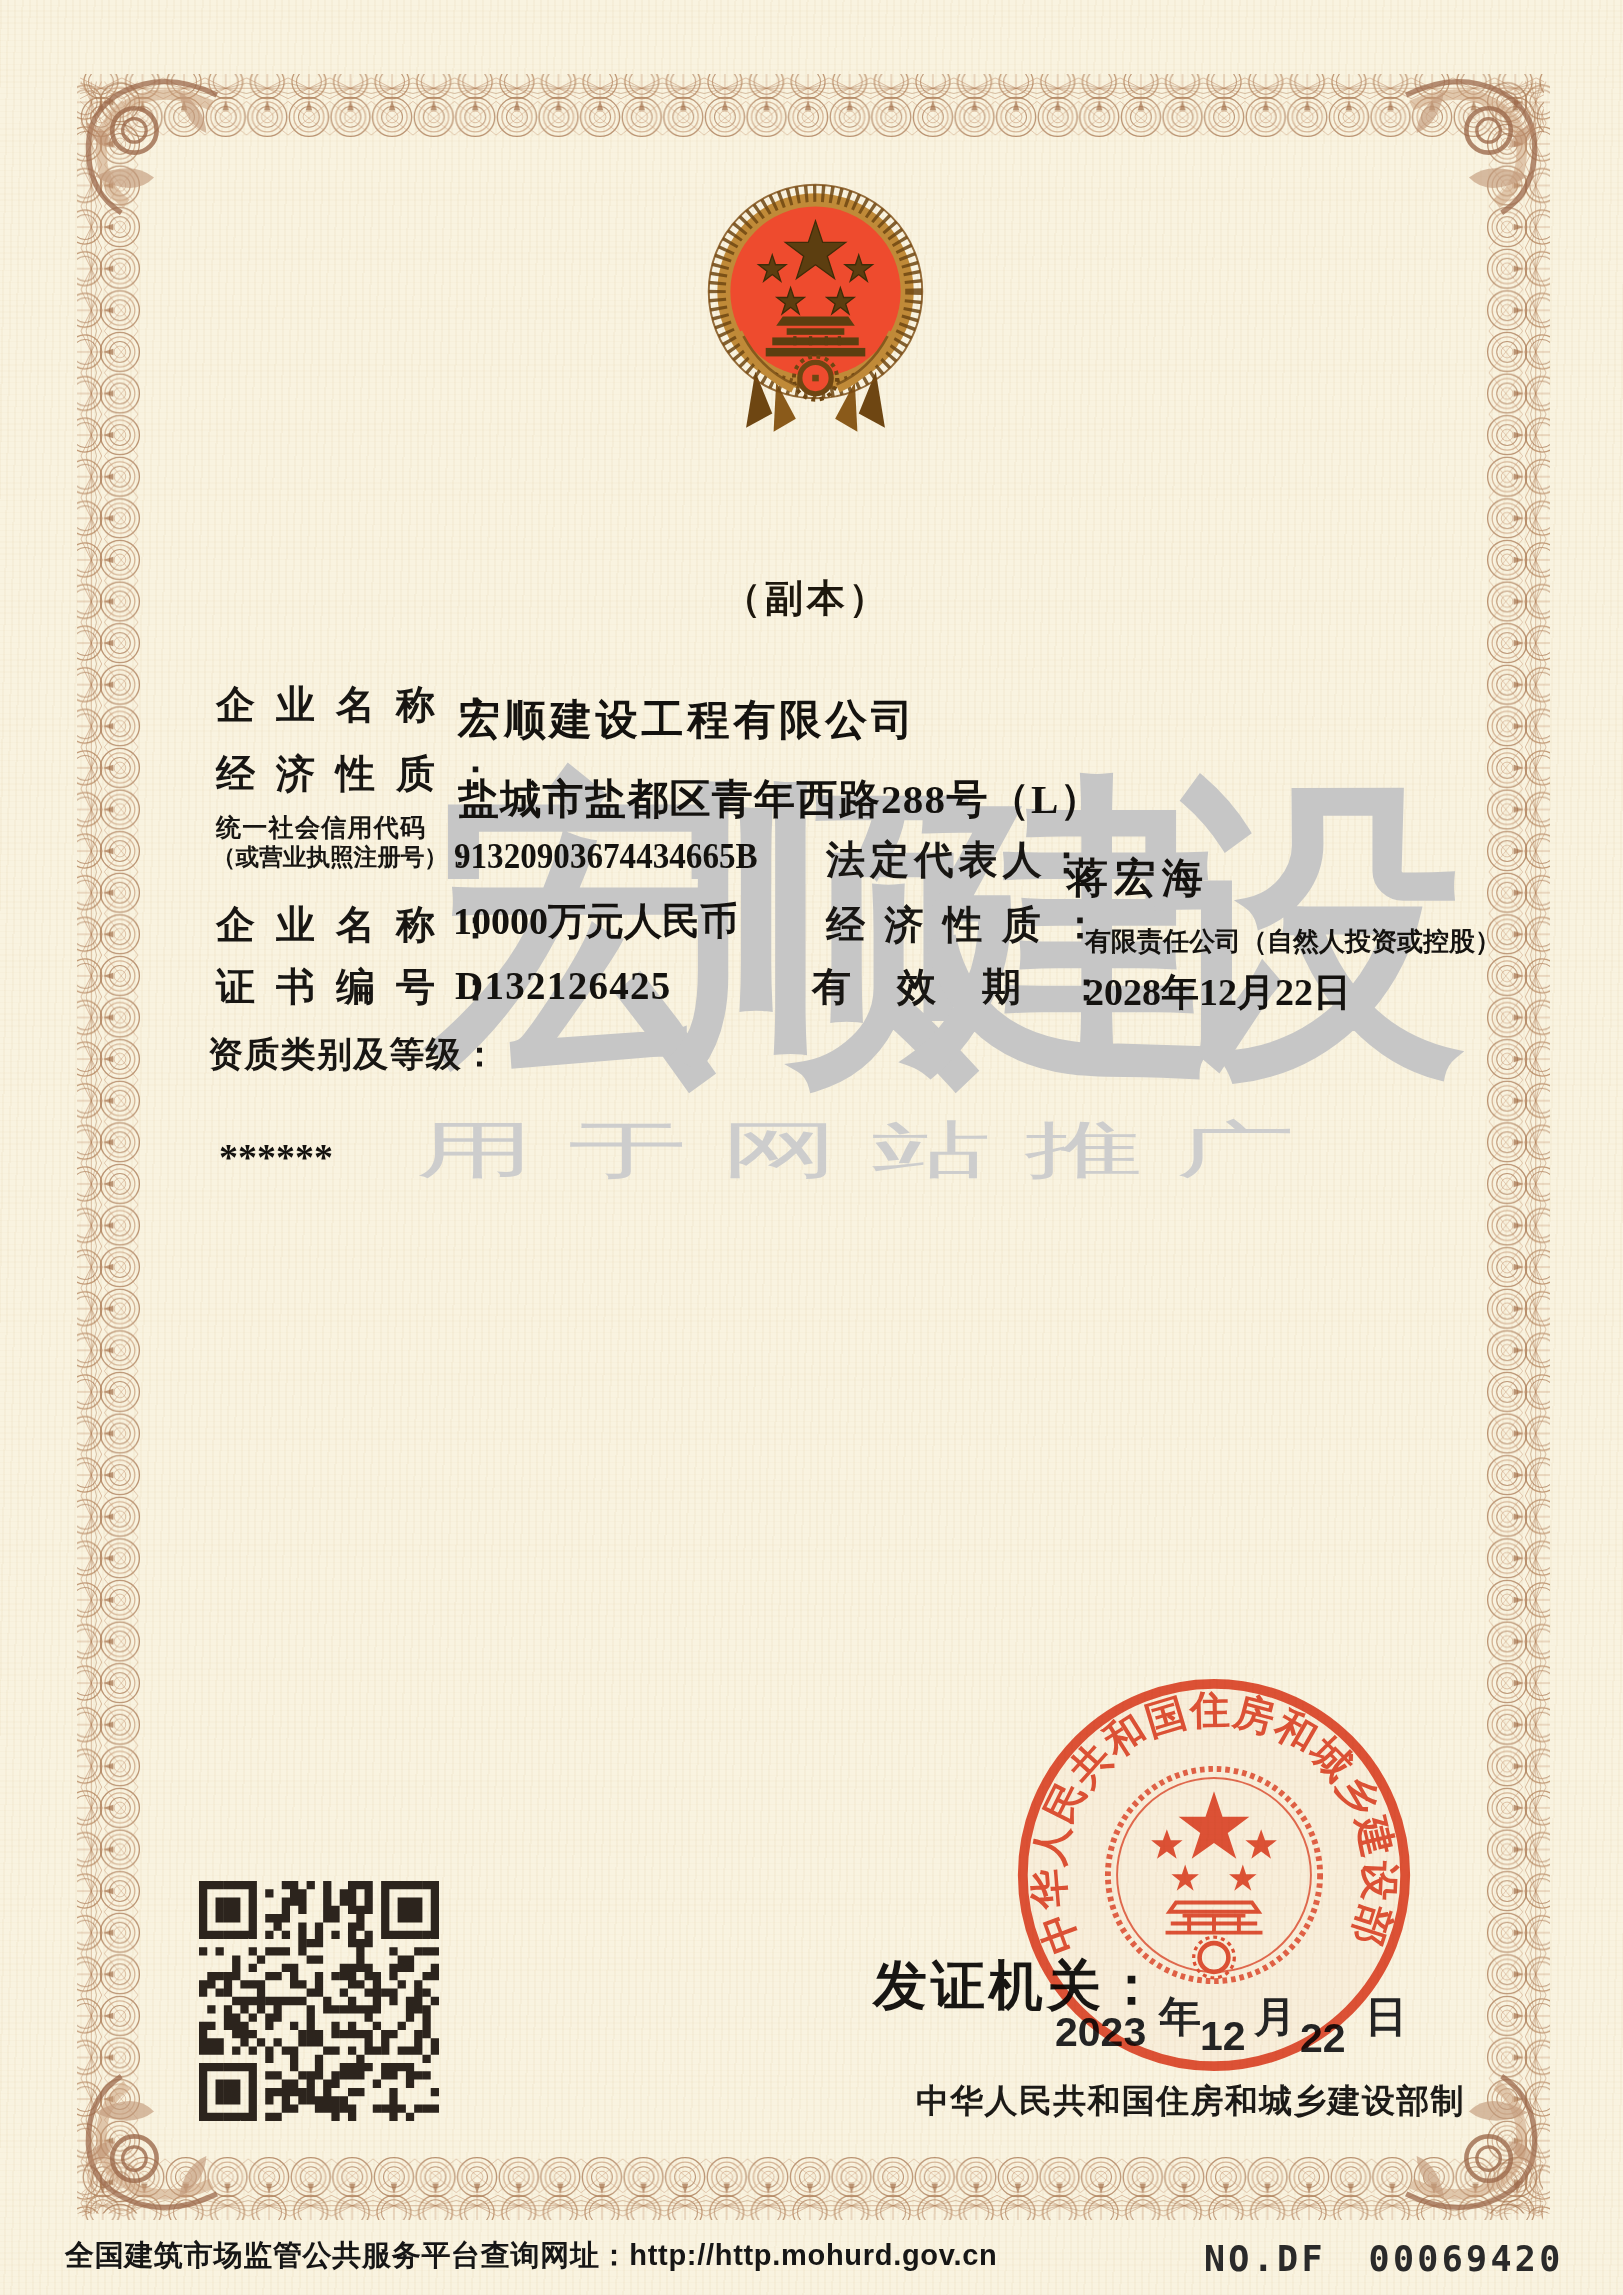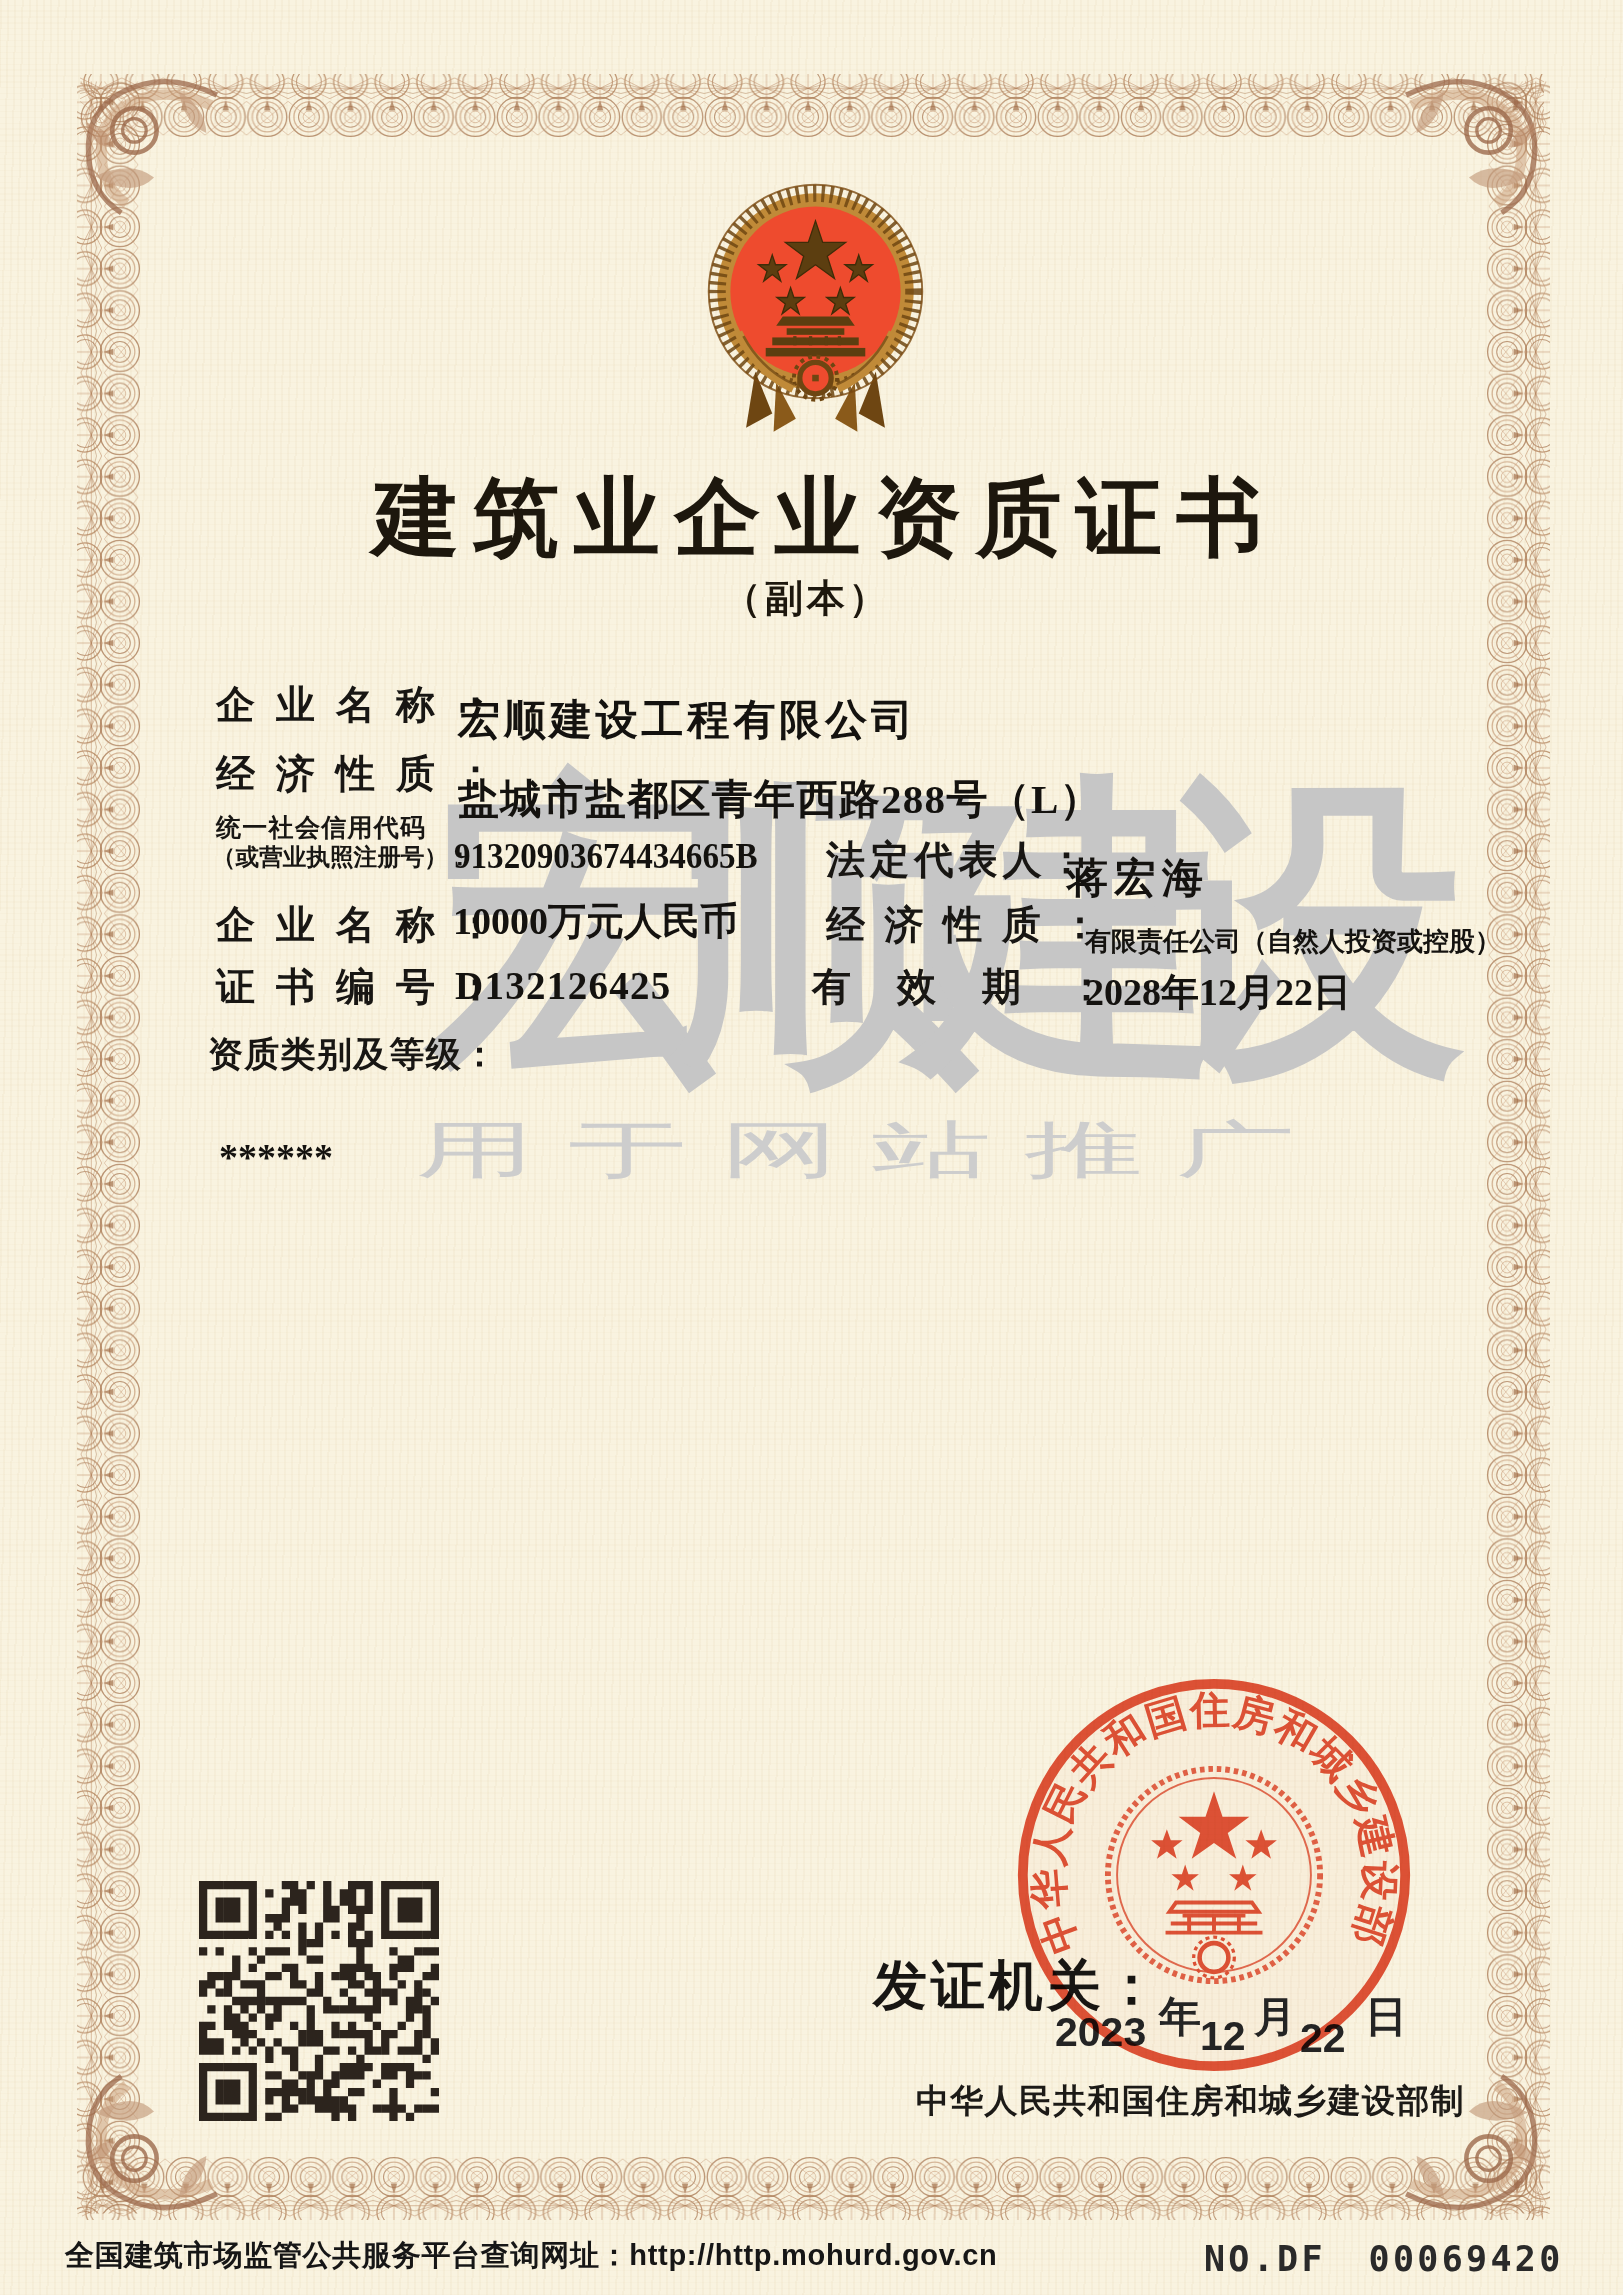--- a/index.html
+++ b/index.html
@@ -173,21 +173,20 @@
     </g>
     <circle cx="170" cy="310" r="24" fill="#ee4b2e" stroke="#6e4612" stroke-width="8"></circle>
     <circle cx="170" cy="310" r="33" fill="none" stroke="#6e4612" stroke-width="6" stroke-dasharray="6 7"></circle>
     <rect x="165" y="305" width="10" height="10" fill="#6e4612"></rect>
     <path d="M52 240 Q80 300 136 326" fill="none" stroke="#c08a38" stroke-width="13"></path>
     <path d="M288 240 Q260 300 204 326" fill="none" stroke="#c08a38" stroke-width="13"></path>
     <path d="M60 246 Q88 298 138 320" fill="none" stroke="#6e4612" stroke-width="4" opacity=".7"></path>
     <path d="M280 246 Q252 298 202 320" fill="none" stroke="#6e4612" stroke-width="4" opacity=".7"></path>
   </svg>
 
-  <div class="abs title content">建筑业企业资质证书</div>
   <div class="abs subtitle content">（副本）</div>
 
   <div class="abs label lab-company content">企业名称：</div>
   <div class="abs value val-company content">宏顺建设工程有限公司</div>
 
   <div class="abs label lab-address content">经济性质：</div>
   <div class="abs value val-address content">盐城市盐都区青年西路288号（L）</div>
 
   <div class="abs label lab-credit1 content">统一社会信用代码</div>
   <div class="abs label lab-credit2 content">（或营业执照注册号）：</div>

